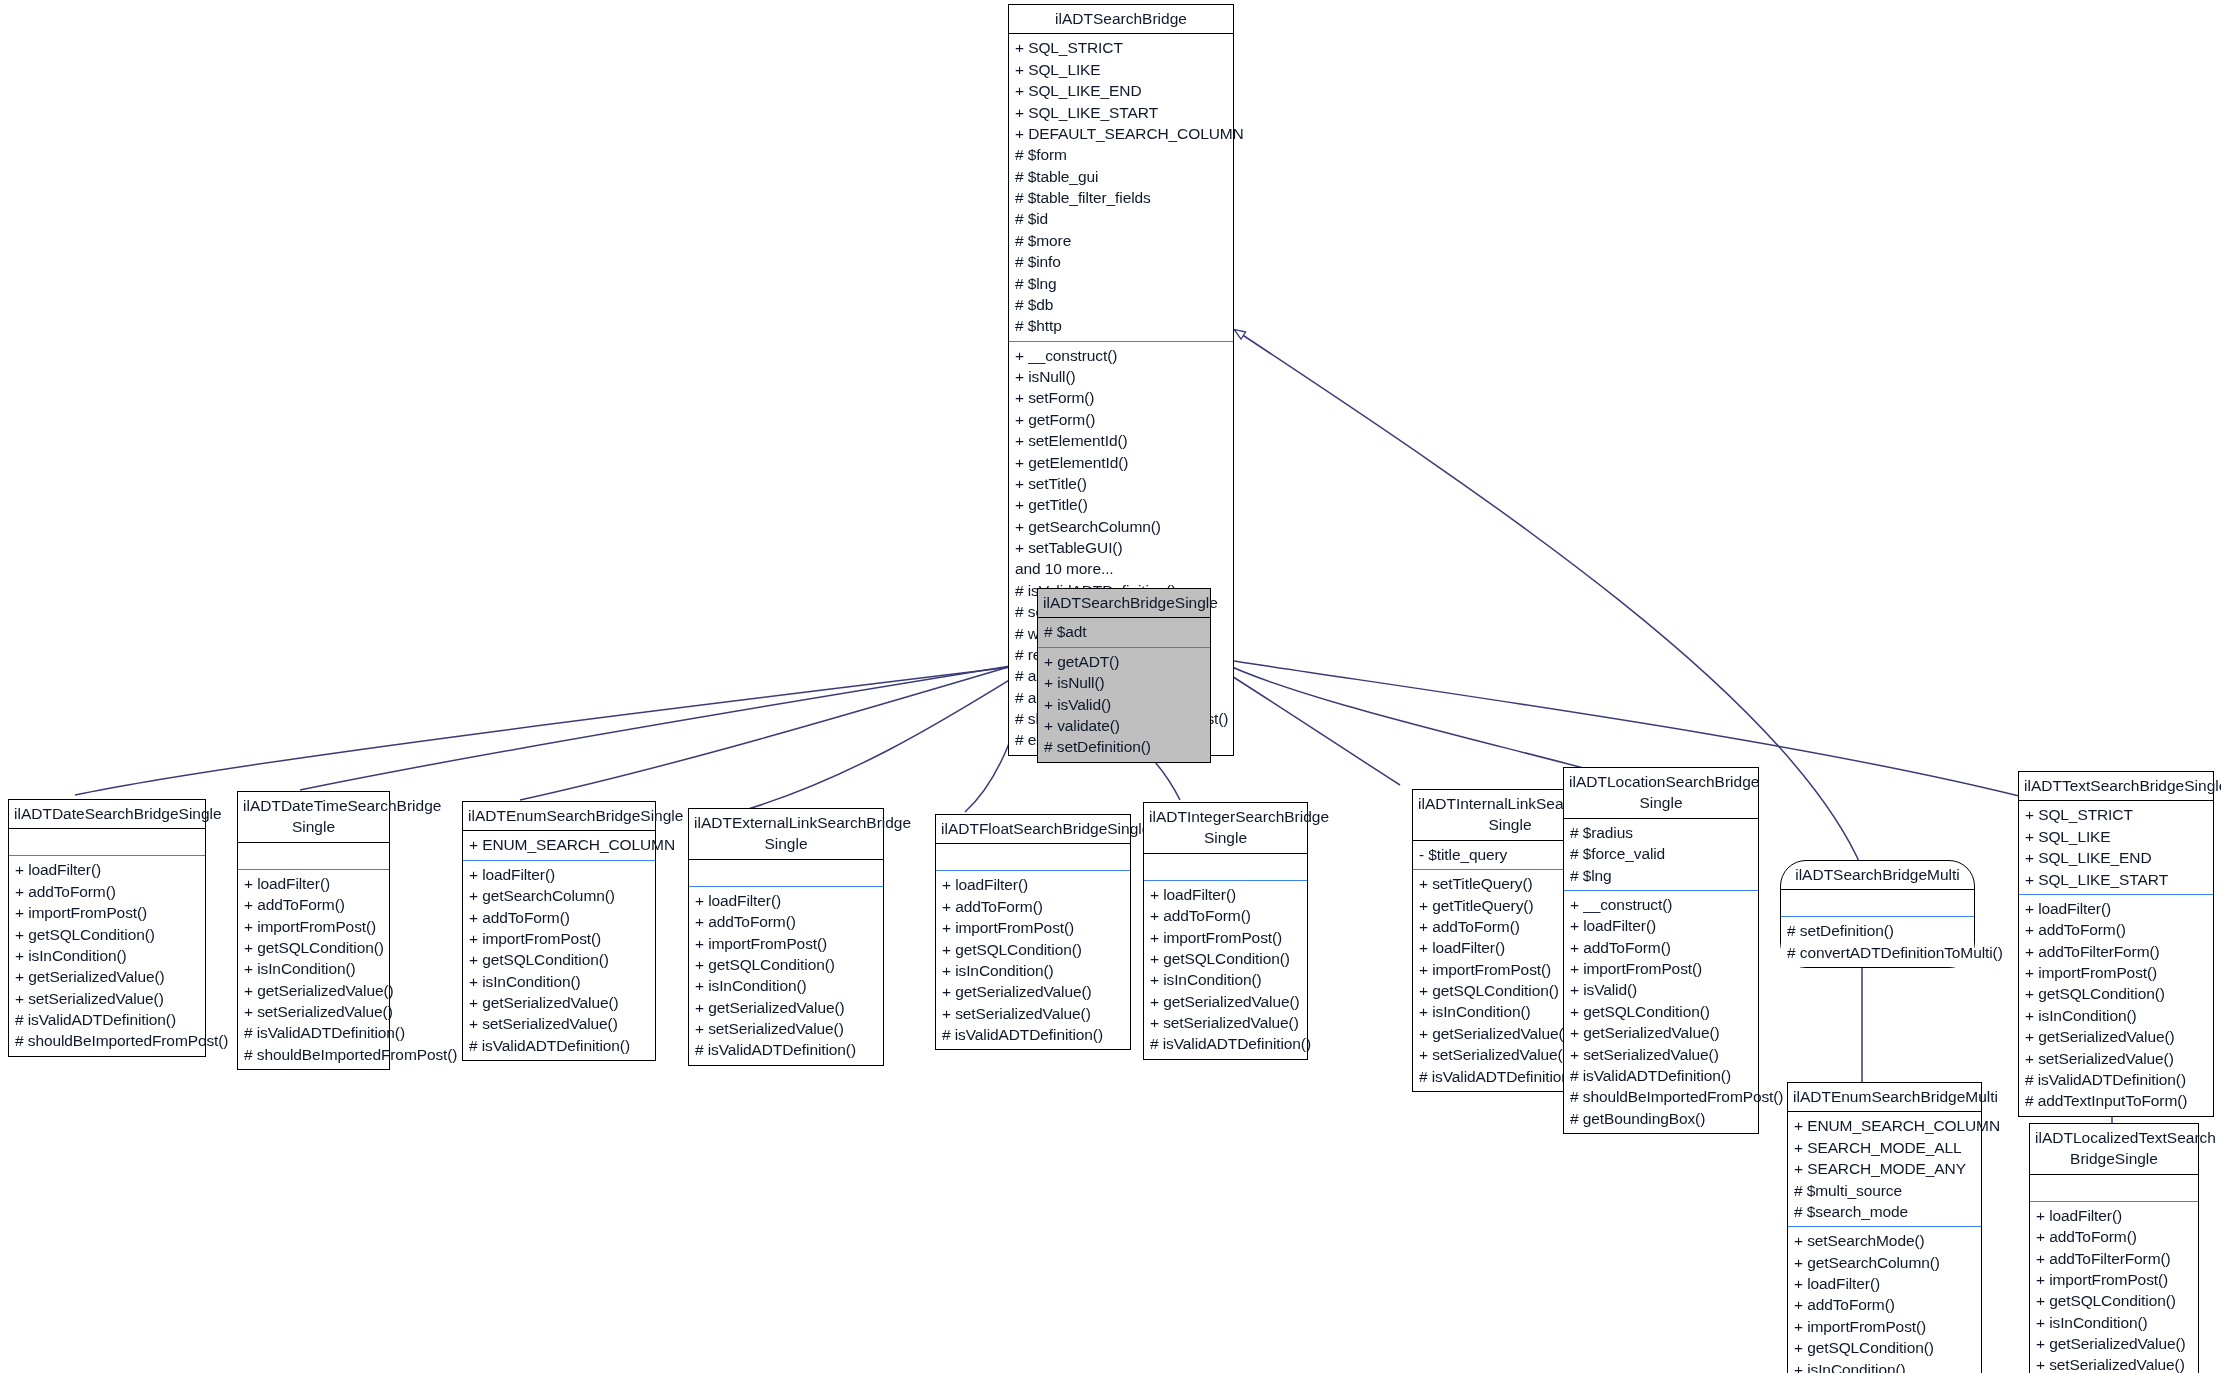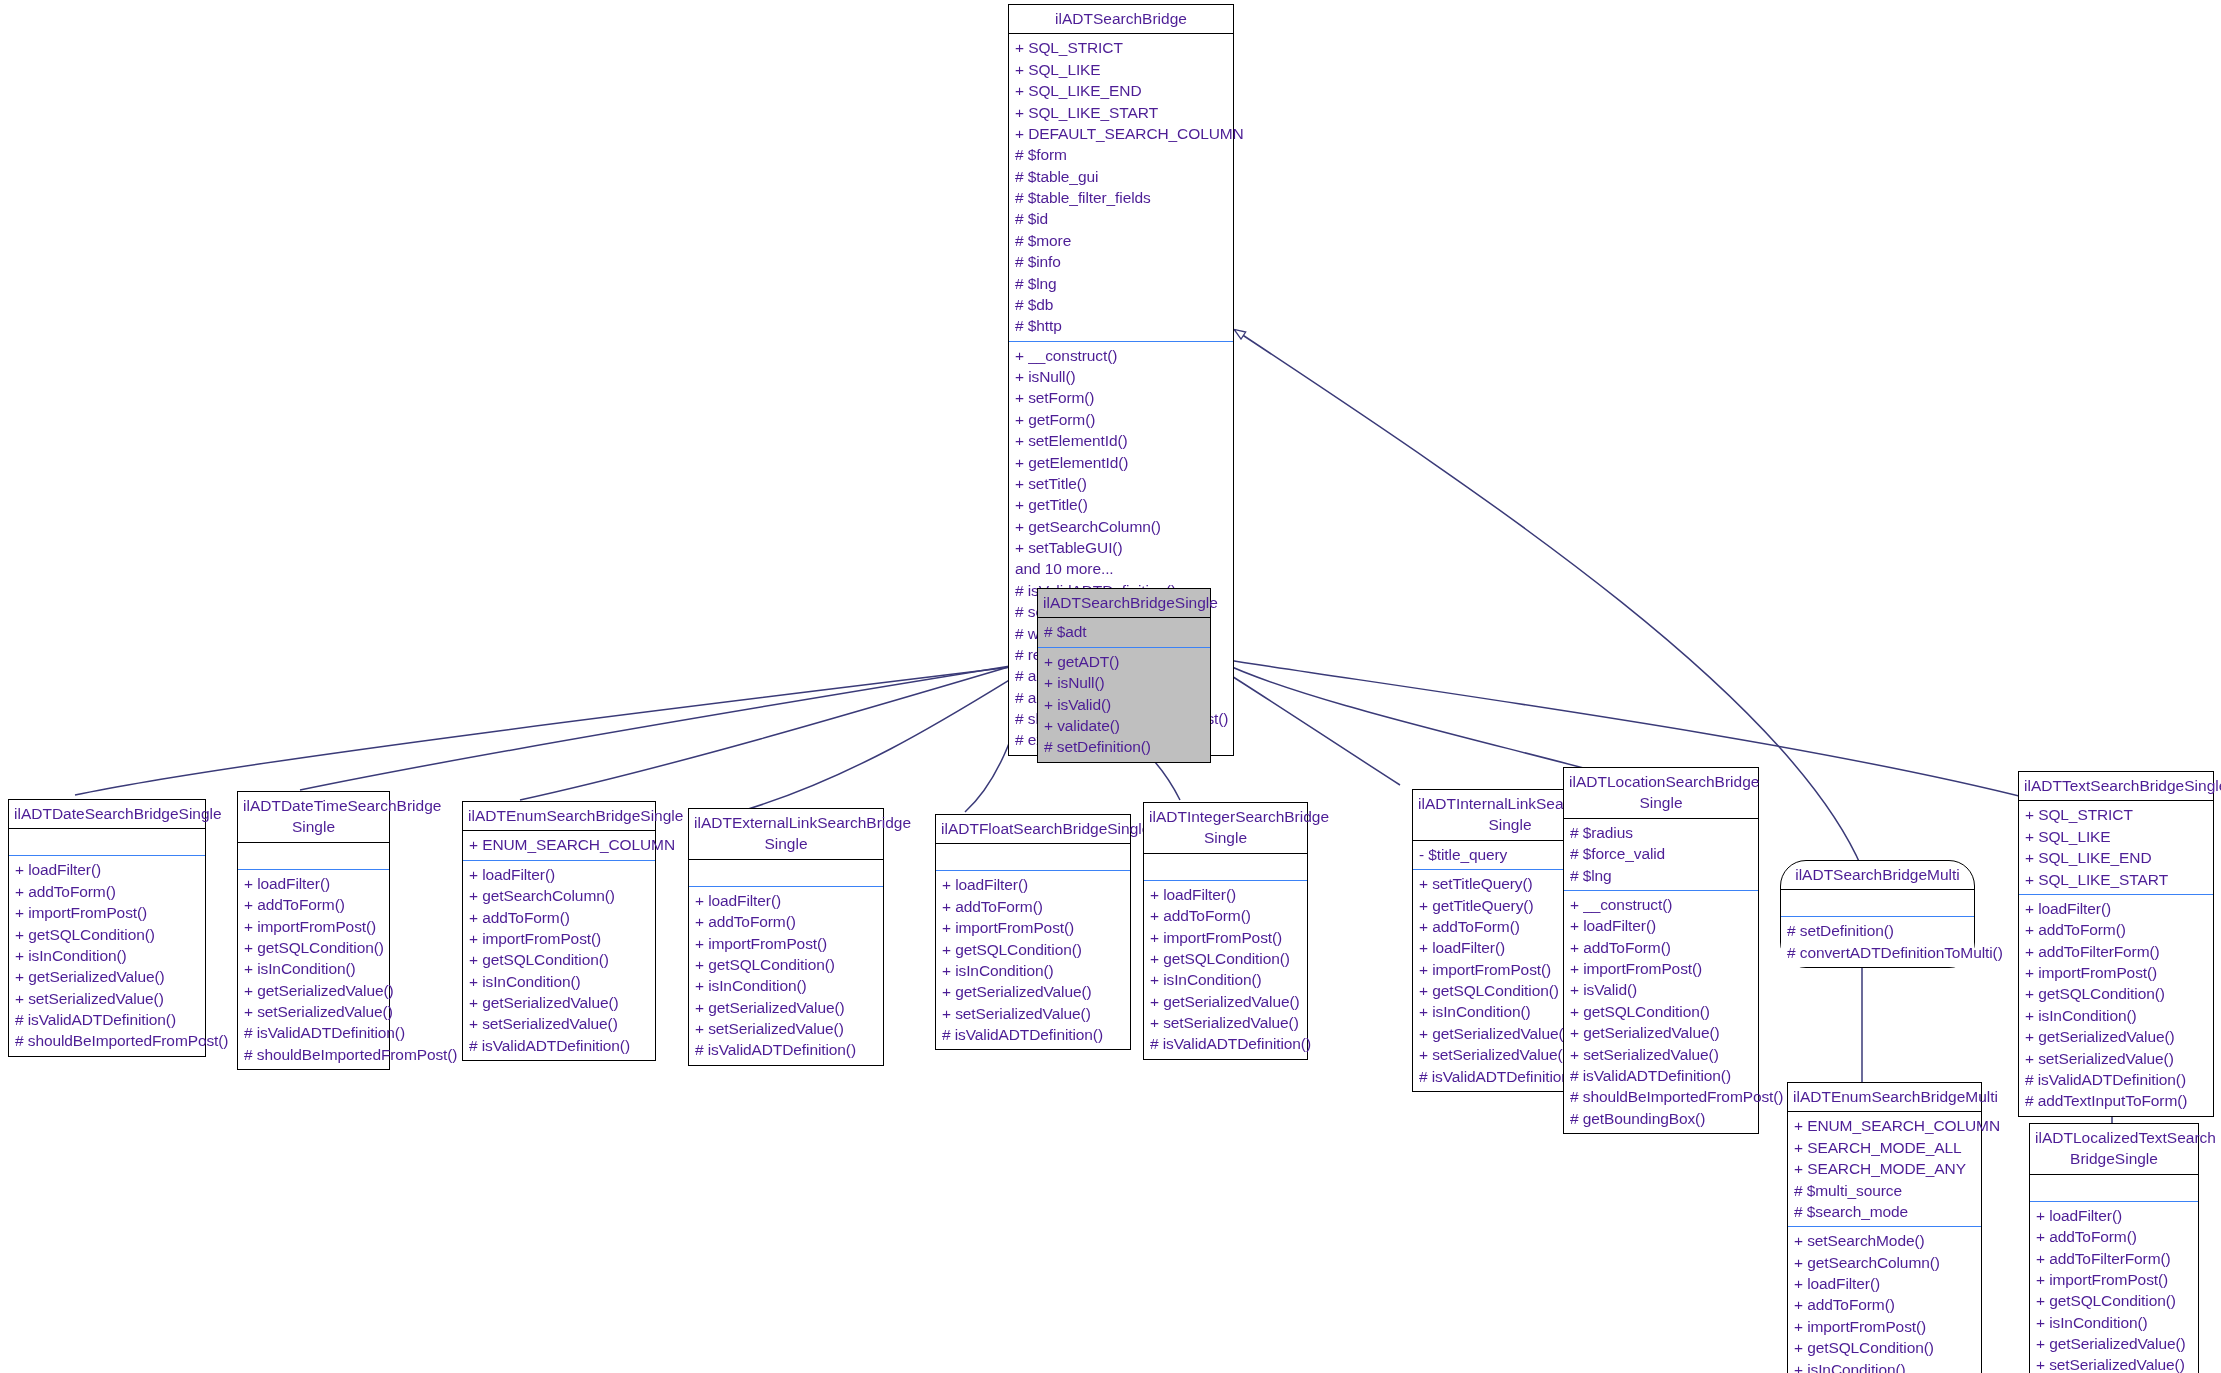--- a/index.html
+++ b/index.html
@@ -26,21 +26,21 @@
     height: 1373px;
     pointer-events: none;
   }
   .uml-class {
     position: absolute;
     box-sizing: border-box;
     border: 1px solid #000000;
     background: #ffffff;
     font-size: 15.5px;
     line-height: 1.38;
-    color: #4c1d95;
+    color: #0f172a;
     z-index: 5;
   }
   .uml-class.highlight {
     background: #bfbfbf;
     border: 1px solid #000000;
   }
   .uml-class.highlight .compartment {
     background: #bfbfbf;
   }
   .cls-title {

